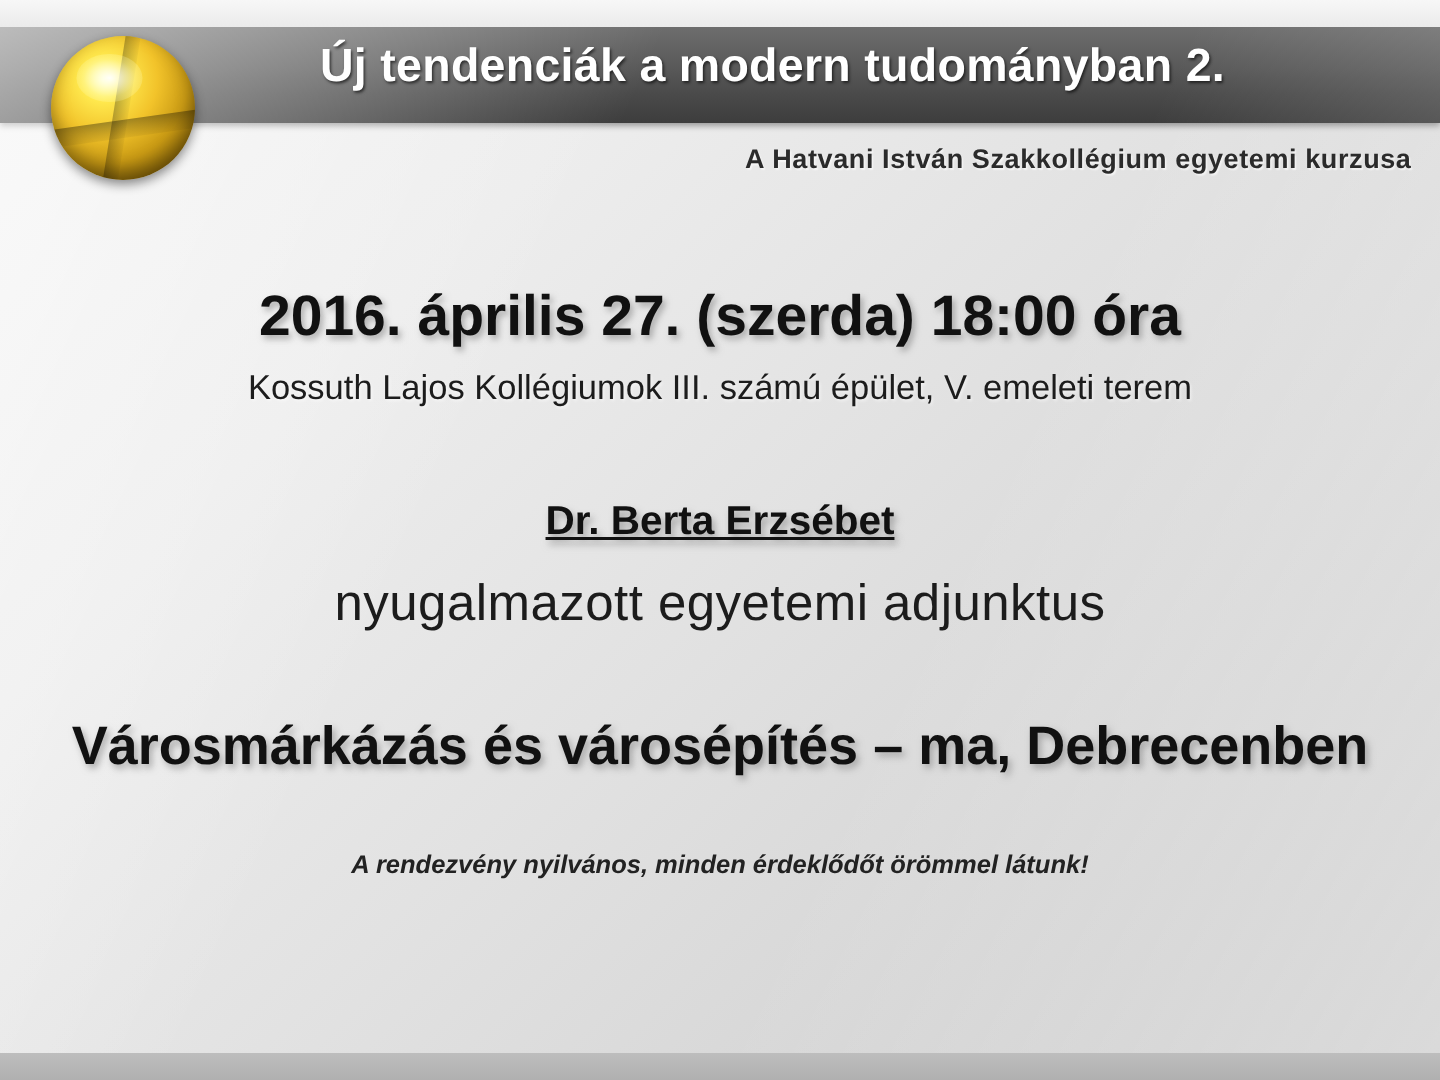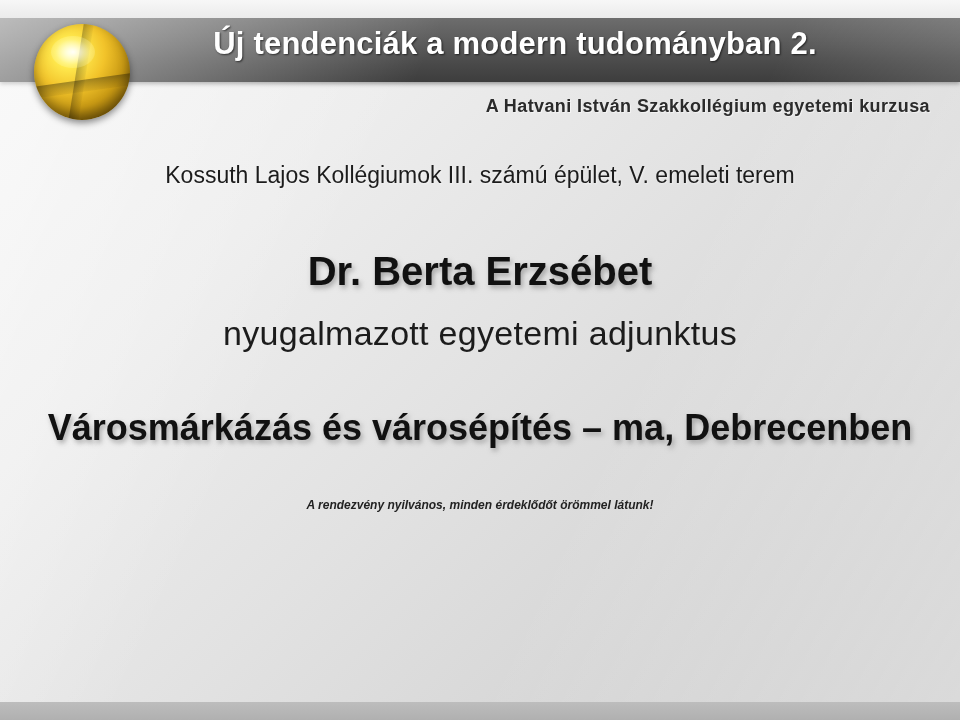--- a/index.html
+++ b/index.html
@@ -55,21 +55,21 @@
     text-shadow: 1px 1px 2px rgba(0,0,0,0.6);
     z-index: 5;
   }
 
   .subtitle {
     position: absolute;
     top: 96px;
     left: 0;
     width: 960px;
     box-sizing: border-box;
-    padding-right: 30px;
+    padding-right: 19px;
     text-align: right;
     color: #2b2b2b;
     font-size: 18px;
     font-weight: bold;
     letter-spacing: 0.4px;
     text-shadow: 1px 1px 1px rgba(255,255,255,0.6);
     z-index: 5;
   }
 
   
@@ -133,25 +133,26 @@
   }
 
   .line-venue {
     font-size: 23px;
     color: #1c1c1c;
     margin-top: 12px;
     text-shadow: 1px 1px 2px rgba(255,255,255,0.5);
   }
 
   .line-speaker {
-    font-size: 40px;
+    font-size: 27px;
     font-weight: bold;
     color: #111111;
     margin-top: 60px;
     text-shadow: 2px 3px 5px rgba(120,120,120,0.6);
+    text-decoration: underline;
   }
 
   .line-role {
     font-size: 34px;
     color: #1c1c1c;
     margin-top: 20px;
     letter-spacing: 0.3px;
   }
 
   .line-affiliation {
@@ -164,21 +165,21 @@
     font-size: 36px;
     font-weight: bold;
     color: #111111;
     margin-top: 52px;
     line-height: 1.25;
     text-shadow: 2px 3px 5px rgba(125,125,125,0.6);
     text-align: center;
   }
 
   .line-note {
-    font-size: 12px;
+    font-size: 17px;
     font-style: italic;
     font-weight: bold;
     color: #222222;
     margin-top: 48px;
   }
 
   .footer-strip {
     position: absolute;
     left: 0;
     bottom: 0;
@@ -210,20 +211,21 @@
     <div class="band"></div>
     <div class="band2"></div>
     <div class="glint"></div>
   </div>
 
   <div class="header-title">Új tendenciák a modern tudományban  2.</div>
 
   <div class="subtitle">A Hatvani István Szakkollégium egyetemi kurzusa</div>
 
   <div class="content">
+    <div class="line-date">2016. április 27. (szerda) 18:00 óra</div>
 
     <div class="line-venue">Kossuth Lajos Kollégiumok III. számú épület, V. emeleti terem</div>
 
     <div class="line-speaker">Dr. Berta Erzsébet</div>
 
     <div class="line-role">nyugalmazott egyetemi adjunktus</div>
 
 
     <div class="line-talk">Városmárkázás és városépítés – ma, Debrecenben</div>
 

